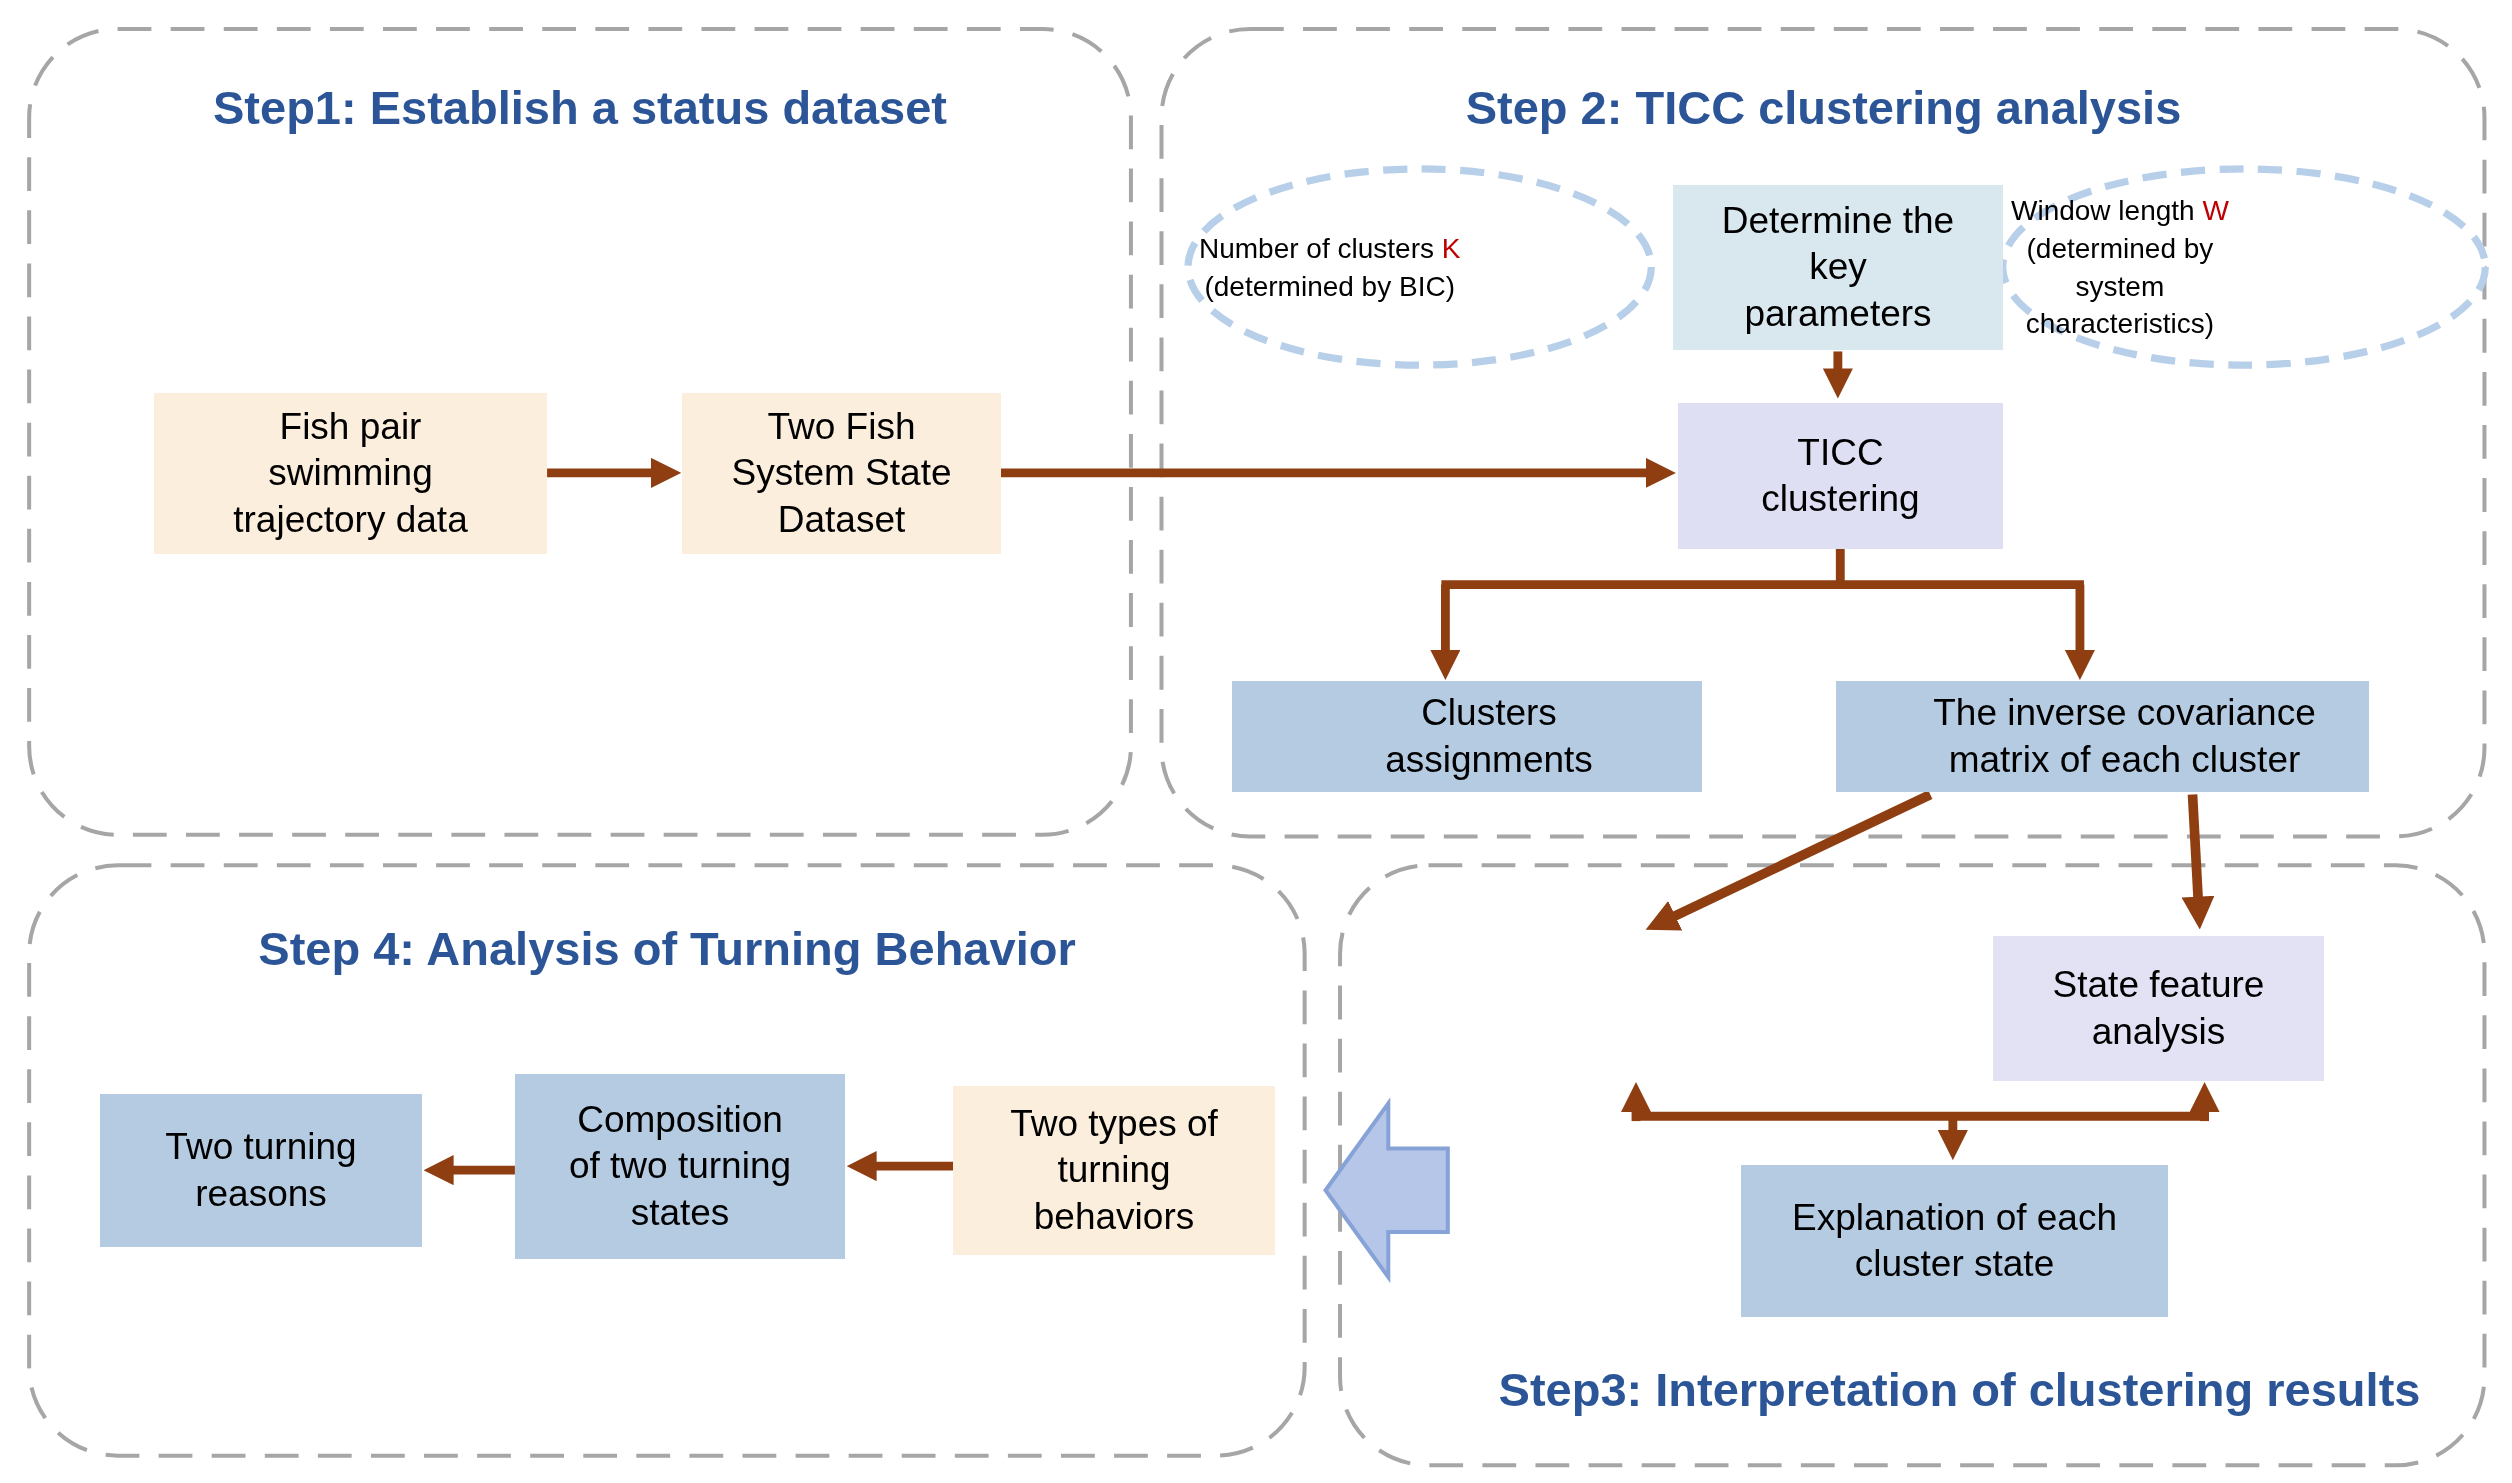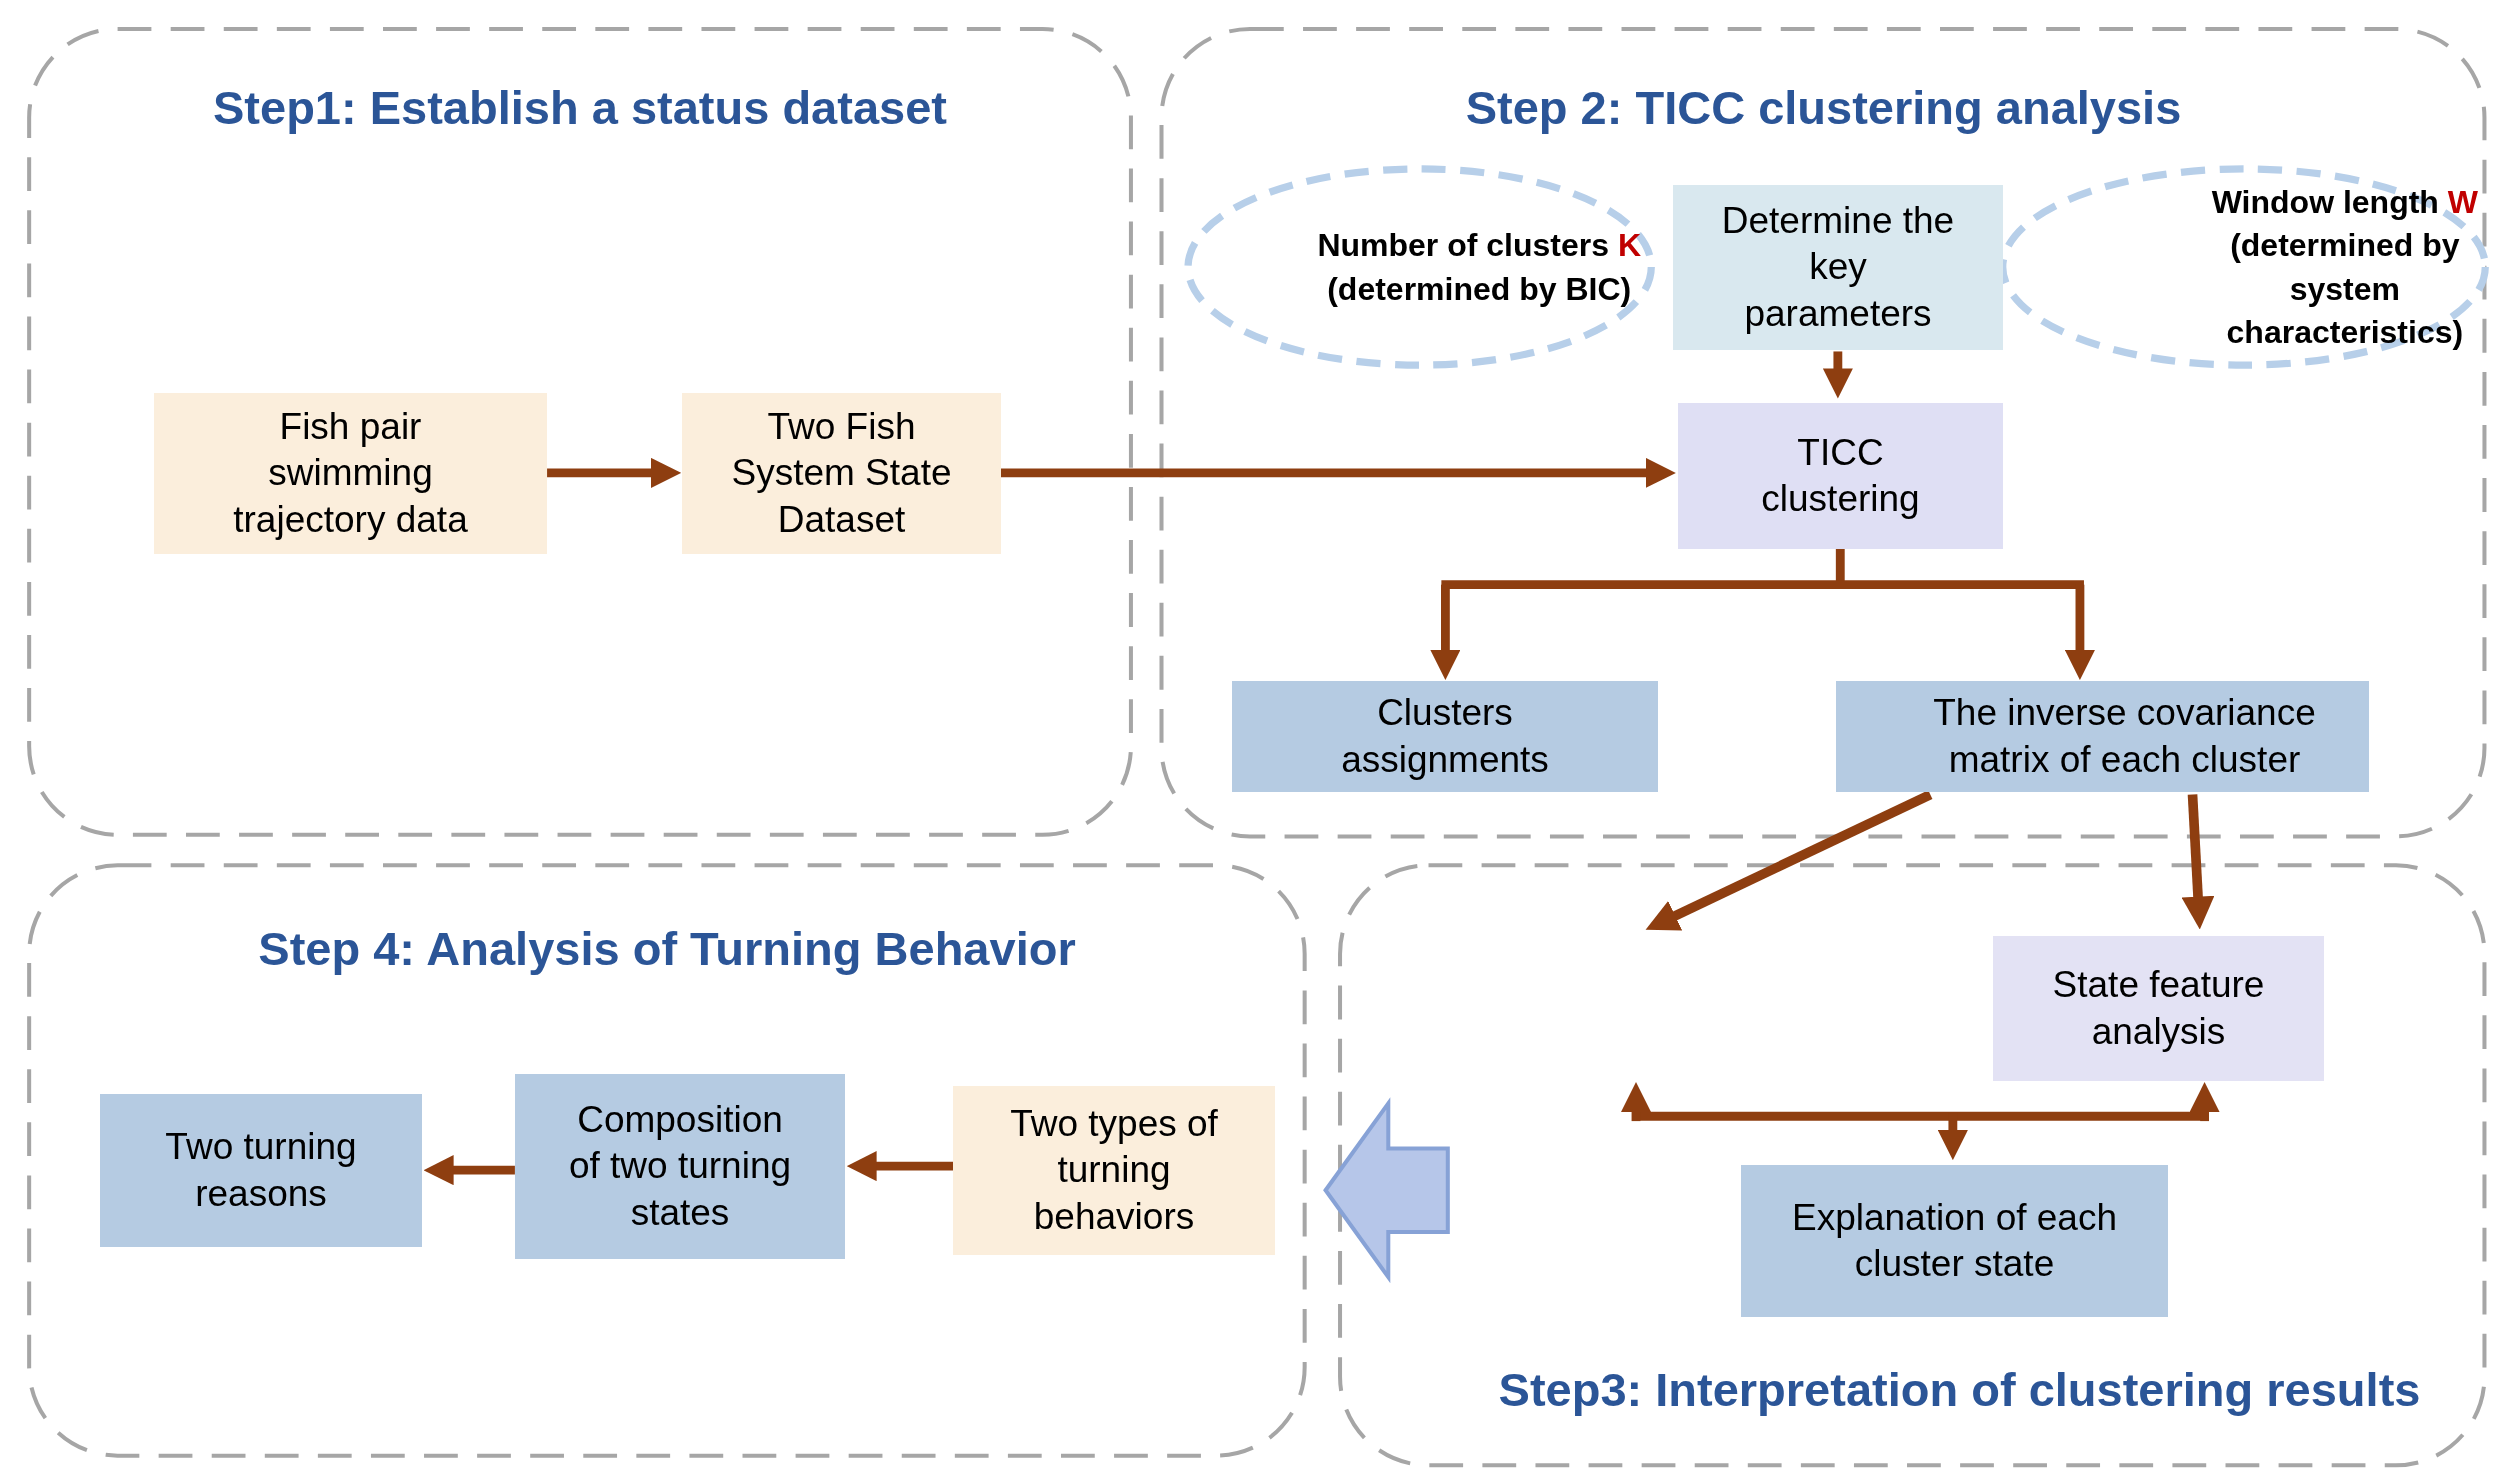--- a/index.html
+++ b/index.html
@@ -26,24 +26,24 @@
     white-space:pre-line;
     font-size:37px;line-height:1.25;color:#000;
   }
   .cream{background:#fbeedc;}
   .palecyan{background:#d9e8ef;}
   .lav{background:#dfdff4;}
   .lav2{background:#e3e2f4;}
   .blue{background:#b5cbe2;}
   .ellipse-label{
     position:absolute;
-    display:flex;align-items:center;justify-content:flex-end;
+    display:flex;align-items:center;justify-content:flex-start;
     text-align:center;
-    font-weight:bold;
-    font-size:32px;line-height:1.35;color:#000;
+    font-weight:normal;
+    font-size:28px;line-height:1.35;color:#000;
     white-space:pre-line;
   }
   .red{color:#c00000;}
 </style>
 </head>
 <body>
 
 <div id="canvas">
 
   <svg id="wires" viewBox="0 0 3123 1844" xmlns="http://www.w3.org/2000/svg">
@@ -104,21 +104,21 @@
 (determined by
 system
 characteristics)</span></div>
   </div>
 
   <div class="box palecyan" style="left:1673px;top:185px;width:330px;height:165px;">Determine the
 key
 parameters</div>
   <div class="box lav" style="left:1678px;top:403px;width:325px;height:146px;">TICC
 clustering</div>
-  <div class="box blue" style="left:1232px;top:681px;width:426px;height:111px;">Clusters
+  <div class="box blue" style="left:1232px;top:681px;width:426px;height:111px;padding-left:44px;">Clusters
 assignments</div>
   <div class="box blue" style="left:1836px;top:681px;width:489px;height:111px;padding-left:44px;">The inverse covariance
 matrix of each cluster</div>
 
   <div class="box lav2" style="left:1993px;top:936px;width:331px;height:145px;">State feature
 analysis</div>
   <div class="box blue" style="left:1741px;top:1165px;width:427px;height:152px;">Explanation of each
 cluster state</div>
 
   <div class="box blue" style="left:100px;top:1094px;width:322px;height:153px;">Two turning

